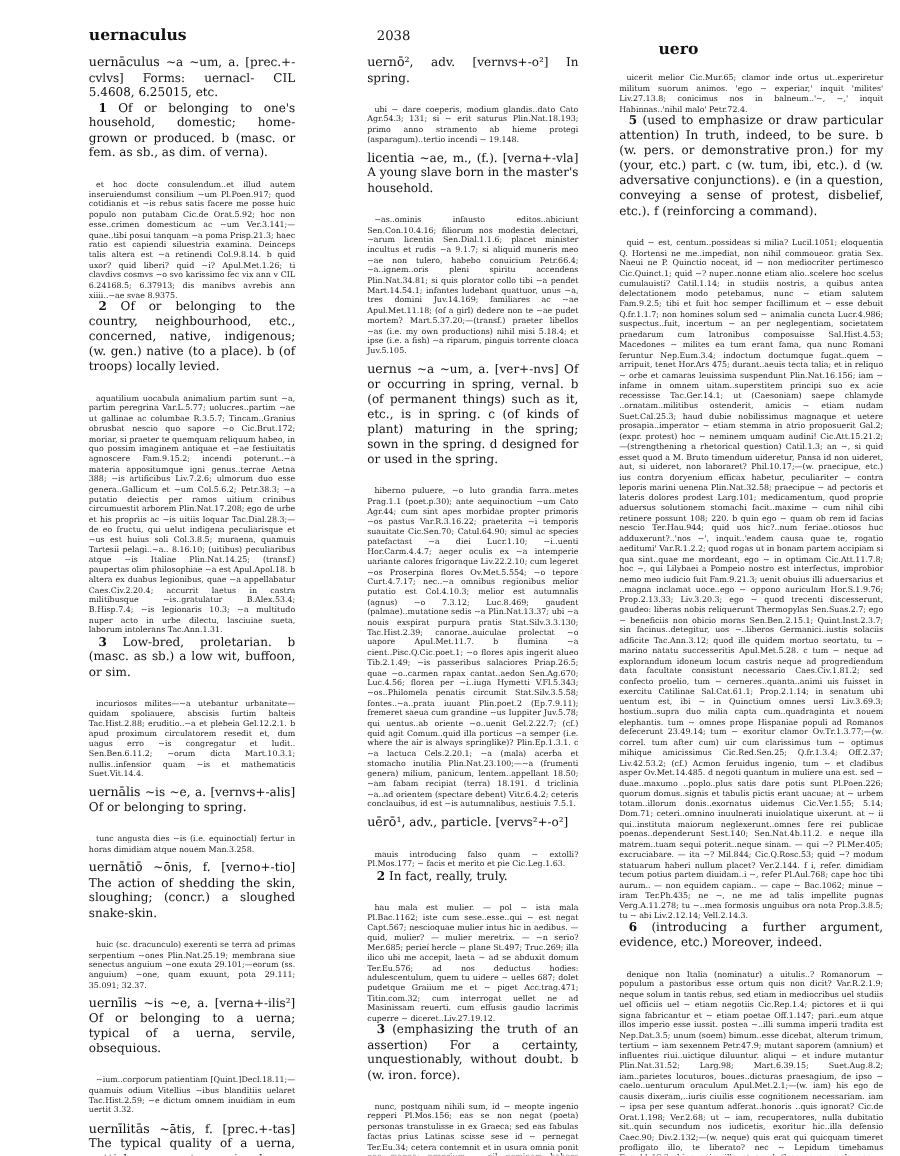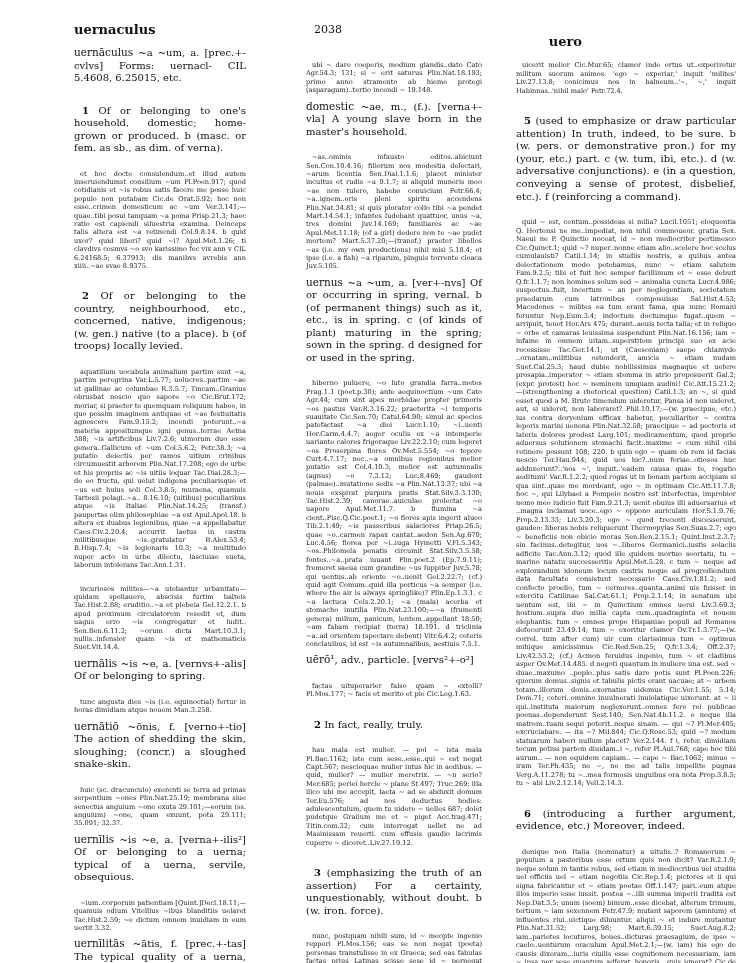--- a/index.html
+++ b/index.html
@@ -9,21 +9,21 @@
   .rh-left { position: absolute; left: 0; top: 0; font-weight: bold; font-size: 13px; }
   .rh-center { position: absolute; left: 50%; transform: translateX(-50%); top: 1px; font-size: 11px; }
   .rh-right { position: absolute; right: 0; top: 12px; font-weight: bold; font-size: 13px; }
   .col { position: absolute; top: 46px; width: 172px; }
   .col-1 { left: 74px; width: 172px; }
   .col-2 { left: 306px; width: 176px; }
   .col-3 { left: 516px; width: 220px; }
   .entry { margin-bottom: 5px; }
   .head-line { font-size: 10px; line-height: 12.5px; text-align: justify; }
   .hw { font-weight: normal; font-size: 10.5px; }
-  .sense { font-size: 10px; line-height: 12.5px; text-align: justify; text-indent: 8px; margin-top: 20px; }
+  .sense { font-size: 10px; line-height: 12.5px; text-align: justify; text-indent: 8px; margin-top: 0; }
   .sense .num { font-weight: bold; }
   .cite { font-size: 6.6px; line-height: 8.4px; text-align: justify; text-indent: 6px; margin-top: 15px; color: #1a1a1a; }
   .col-3 .cite { font-size: 6.6px; line-height: 8.5px; }
   .col-3 .sense { font-size: 10px; line-height: 12.6px; }
 </style>
 </head>
 <body>
 
 <div class="page">
   <div class="running-head">
@@ -32,20 +32,21 @@
     <span class="rh-right">uero</span>
   </div>
 
   <div class="col col-1">
       <div class="entry">
         <div class="head-line"><span class="hw">uernāculus</span><span> ~a ~um, a. [prec.+-cvlvs] Forms: uernacl- CIL 5.4608, 6.25015, etc.</span></div>
         <div class="sense"><span class="num">1</span><span> Of or belonging to one's household, domestic; home-grown or produced. b (masc. or fem. as sb., as dim. of verna).</span></div>
         <div class="cite">et hoc docte consulendum..et illud autem inseruiendumst consilium ~um Pl.Poen.917; quod cotidianis et ~is rebus satis facere me posse huic populo non putabam Cic.de Orat.5.92; hoc non esse..crimen domesticum ac ~um Ver.3.141;—quae..tibi posui tanquam ~a poma Prisp.21.3; haec ratio est capiendi siluestria examina. Deinceps talis altera est ~a retinendi Col.9.8.14.  b quid uxor? quid liberi? quid ~i? Apul.Met.1.26; ti clavdivs cosmvs ~o svo karissimo fec vix ann v CIL 6.24168.5; 6.37913; dis manibvs avrebis ann xiiii..~ae svae 8.9375.</div>
         <div class="sense"><span class="num">2</span><span> Of or belonging to the country, neighbourhood, etc., concerned, native, indigenous; (w. gen.) native (to a place). b (of troops) locally levied.</span></div>
         <div class="cite">aquatilium uocabula animalium partim sunt ~a, partim peregrina Var.L.5.77; uolucres..partim ~ae ut gallinae ac columbae R.3.5.7; Tincam..Granius obrusbat nescio quo sapore ~o Cic.Brut.172; moriar, si praeter te quemquam reliquum habeo, in quo possim imaginem antiquae et ~ae festiuitatis agnoscere Fam.9.15.2; incendi poterunt..~a materia appositumque igni genus..terrae Aetna 388; ~is artificibus Liv.7.2.6; ulmorum duo esse genera..Gallicum et ~um Col.5.6.2; Petr.38.3; ~a putatio deiectis per ramos uitium crinibus circumuestit arborem Plin.Nat.17.208; ego de urbe et his propriis ac ~is uitiis loquar Tac.Dial.28.3;—de eo fructu, qui uelut indigena peculiarisque et ~us est huius soli Col.3.8.5; muraena, quamuis Tartesii pelagi..~a.. 8.16.10; (uitibus) peculiaribus atque ~is Italiae Plin.Nat.14.25; (transf.) paupertas olim philosophiae ~a est Apul.Apol.18.  b altera ex duabus legionibus, quae ~a appellabatur Caes.Civ.2.20.4; accurrit laetus in castra militibusque ~is..gratulatur B.Alex.53.4; B.Hisp.7.4; ~is legionaris 10.3; ~a multitudo nuper acto in urbe dilectu, lasciuiae sueta, laborum intolerans Tac.Ann.1.31.</div>
+        <div class="sense"><span class="num">3</span><span> Low-bred, proletarian. b (masc. as sb.) a low wit, buffoon, or sim.</span></div>
         <div class="cite">incuriosos milites—~a utebantur urbanitate—quidam spoliauere, abscisis furtim balteis Tac.Hist.2.88; eruditio..~a et plebeia Gel.12.2.1.  b apud proximum circulatorem resedit et, dum uagus erro ~is congregatur et ludit.. Sen.Ben.6.11.2; ~orum dicta Mart.10.3.1; nullis..infensior quam ~is et mathematicis Suet.Vit.14.4.</div>
       </div>
       <div class="entry">
         <div class="head-line"><span class="hw">uernālis</span><span> ~is ~e, a. [vernvs+-alis] Of or belonging to spring.</span></div>
         <div class="cite">tunc angusta dies ~is (i.e. equinoctial) fertur in horas dimidiam atque nouem Man.3.258.</div>
       </div>
       <div class="entry">
         <div class="head-line"><span class="hw">uernātiō</span><span> ~ōnis, f. [verno+-tio] The action of shedding the skin, sloughing; (concr.) a sloughed snake-skin.</span></div>
         <div class="cite">huic (sc. dracunculo) exerenti se terra ad primas serpentium ~ones Plin.Nat.25.19; membrana siue senectus anguium ~one exuta 29.101;—eorum (ss. anguium) ~one, quam exuunt, pota 29.111; 35.091; 32.37.</div>
       </div>
@@ -53,33 +54,34 @@
         <div class="head-line"><span class="hw">uernīlis</span><span> ~is ~e, a. [verna+-ilis²] Of or belonging to a uerna; typical of a uerna, servile, obsequious.</span></div>
         <div class="cite">~ium..corporum patientiam [Quint.]Decl.18.11;—quamuis odium Vitellius ~ibus blanditiis uelaret Tac.Hist.2.59; ~e dictum omnem inuidiam in eum uertit 3.32.</div>
       </div>
       <div class="entry">
         <div class="head-line"><span class="hw">uernīlitās</span><span> ~ātis, f. [prec.+-tas] The typical quality of a uerna, pettishness, pertness, insolence, or sim.</span></div>
         <div class="cite">ingenium..medicum et sine ~ate Pl.Bac.1; interdum..enixe petimus id quod recusaremus si quis offerret. haec sine leuitas est sine ~as punienda est remittendi facilitate Sen.Ep.95.2; puerum subdolae ac fucatae ~atis Plin.Nat.34.79; nec seruili ~ate imbuatur (puer) Quint.Inst.1.11.2.</div>
       </div>
     </div>
   <div class="col col-2">
       <div class="entry">
+        <div class="head-line"><span class="hw">uernō²,</span><span> adv. [vernvs+-o²] In spring.</span></div>
         <div class="cite">ubi ~ dare coeperis, modium glandis..dato Cato Agr.54.3; 131; si ~ erit saturus Plin.Nat.18.193; primo anno stramento ab hieme protegi (asparagum)..tertio incendi ~ 19.148.</div>
       </div>
       <div class="entry">
-        <div class="head-line"><span class="hw">domestic</span><span> ~ae, m., (f.). [verna+-vla] A young slave born in the master's household.</span></div>
+        <div class="head-line"><span class="hw">licentia</span><span> ~ae, m., (f.). [verna+-vla] A young slave born in the master's household.</span></div>
         <div class="cite">~as..ominis infausto editos..abiciunt Sen.Con.10.4.16; filiorum nos modestia delectari, ~arum licentia Sen.Dial.1.1.6; placet minister incultus et rudis ~a 9.1.7; si aliquid muneris meo ~ae non tulero, habebo conuicium Petr.66.4; ~a..ignem..oris pleni spiritu accendens Plin.Nat.34.81; si quis plorator collo tibi ~a pendet Mart.14.54.1; infantes ludebant quattuor, unus ~a, tres domini Juv.14.169; familiares ac ~ae Apul.Met.11.18; (of a girl) dedere non te ~ae pudet mortem? Mart.5.37.20;—(transf.) praeter libellos ~as (i.e. my own productions) nihil misi 5.18.4; et ipse (i.e. a fish) ~a riparum, pinguis torrente cloaca Juv.5.105.</div>
       </div>
       <div class="entry">
         <div class="head-line"><span class="hw">uernus</span><span> ~a ~um, a. [ver+-nvs] Of or occurring in spring, vernal. b (of permanent things) such as it, etc., is in spring. c (of kinds of plant) maturing in the spring; sown in the spring. d designed for or used in the spring.</span></div>
         <div class="cite">hiberno puluere, ~o luto grandia farra..metes Prag.1.1 (poet.p.30); ante aequinoctium ~um Cato Agr.44; cum sint apes morbidae propter primoris ~os pastus Var.R.3.16.22; praeterita ~i temporis suauitate Cic.Sen.70; Catul.64.90; simul ac species patefactast ~a diei Lucr.1.10; ~i..uenti Hor.Carm.4.4.7; aeger oculis ex ~a intemperie uariante calores frigoraque Liv.22.2.10; cum legeret ~os Proserpina flores Ov.Met.5.554; ~o tepore Curt.4.7.17; nec..~a omnibus regionibus melior putatio est Col.4.10.3; melior est autumnalis (agnus) ~o 7.3.12; Luc.8.469; gaudent (palmae)..mutatione sedis ~a Plin.Nat.13.37; ubi ~a nouis exspirat purpura pratis Stat.Silv.3.3.130; Tac.Hist.2.39; canorae..auiculae prolectat ~o uapore Apul.Met.11.7.  b flumina ~a cient..Pisc.Q.Cic.poet.1; ~o flores apis ingerit alueo Tib.2.1.49; ~is passeribus salaciores Priap.26.5; quae ~o..carmen rapax cantat..aedon Sen.Ag.670; Luc.4.56; florea per ~i..iuga Hymetti V.Fl.5.343; ~os..Philomela penatis circumit Stat.Silv.3.5.58; fontes..~a..prata iuuant Plin.poet.2 (Ep.7.9.11); fremeret saeua cum grandine ~us Iuppiter Juv.5.78; qui uentus..ab oriente ~o..uenit Gel.2.22.7; (cf.) quid agit Comum..quid illa porticus ~a semper (i.e. where the air is always springlike)? Plin.Ep.1.3.1.  c ~a lactuca Cels.2.20.1; ~a (mala) acerba et stomacho inutilia Plin.Nat.23.100;—~a (frumenti genera) milium, panicum, lentem..appellant 18.50; ~am fabam recipiat (terra) 18.191.  d triclinia ~a..ad orientem (spectare debent) Vitr.6.4.2; ceteris conclauibus, id est ~is autumnalibus, aestiuis 7.5.1.</div>
       </div>
       <div class="entry">
         <div class="head-line"><span class="hw">uērō¹,</span><span> adv., particle. [vervs²+-o²]</span></div>
-        <div class="cite">factas uituperarier falso quam ~ extolli? Pl.Mos.177; ~ facis et merito et pie Cic.Leg.1.63.</div>
+        <div class="cite">mauis introducing falso quam ~ extolli? Pl.Mos.177; ~ facis et merito et pie Cic.Leg.1.63.</div>
         <div class="sense"><span class="num">2</span><span> In fact, really, truly.</span></div>
         <div class="cite">hau mala est mulier. — pol ~ ista mala Pl.Bac.1162; iste cum sese..esse..qui ~ est negat Capt.567; nescioquae mulier intus hic in aedibus. — quid, mulier? — mulier meretrix. — ~n serio? Mer.685; perieí hercle ~ plane St.497; Truc.269; illa ilico ubi me accepit, laeta ~ ad se abduxit domum Ter.Eu.576; ad nos deductus hodies: adulescentulum, quem tu uidere ~ uelles 687; dolet pudetque Graiium me et ~ piget Acc.trag.471; Titin.com.32; cum interrogat uellet ne ad Masinissam reuerti. cum effusis gaudio lacrimis cuperre ~ diceret..Liv.27.19.12.</div>
         <div class="sense"><span class="num">3</span><span> (emphasizing the truth of an assertion) For a certainty, unquestionably, without doubt. b (w. iron. force).</span></div>
         <div class="cite">nunc, postquam nihili sum, id ~ meopte ingenio repperi Pl.Mos.156; eas se non negat (poeta) personas transtulisse in ex Graeca; sed eas fabulas factas prius Latinas scisse sese id ~ pernegat Ter.Eu.34; cetera contemnit et in usura omnia ponit non magna: proprium ~ nil neminem habere Lucil.551; hoc ~ regnum est et ferri nullo pacto potest Cic.Att.2.12.1; ille ~ nimis etiam obscurus Euphorion. at non Homerus Div.2.133; magnifica ~ uox et magno uiro..digna Off.3.1; de Domitio et Apuleio quid attinet me scribere..? Apuleium ~ tu tua auctoritate sustinere debes; sed Apuleius in sua epistula celebrabitur Brut.ad Brut.1.7.2; imperatum est..ut in senatu (litterae) recitarentur; ut ~ ex litteris ad senatum referretur, impetrari non potuit Caes.Civ.1.1.1; mirifice ~ hoc facit cataplasma Larg.159; Quint.Inst.5.12.5; Tac.Ag.42.4;—(iron.) multum ~ haec iis iura profuerunt..! Cic.Ver.5.124.  b bonus est hic uir — hic uir sit bonus?..est ~ huic credundum Ter.An.915; magnum ~! quasi pisces non galli cecinerint Cic.Div.2.56; faba..Pythagorei..abstinere (iubent), quasi ~ eo cibo mens non uenter infletur 2.119; egregiam ~ laudem..refertis Verg.A.4.93; bonis ~ militibus cariturus sum, pelicum suarum concubinis Curt.10.2.27; felix ~ ego, quae in ipso aetatis meae flore uocabor auia Apul.Met.6.9.</div>
       </div>
     </div>
   <div class="col col-3">
       <div class="entry">
         <div class="cite">uicerit melior Cic.Mur.65; clamor inde ortus ut..experiretur militum suorum animos. 'ego ~ experiar,' inquit 'milites' Liv.27.13.8; conicimus nos in balneum..'~, ~,' inquit Habinnas..'nihil malo' Petr.72.4.</div>
         <div class="sense"><span class="num">5</span><span> (used to emphasize or draw particular attention) In truth, indeed, to be sure. b (w. pers. or demonstrative pron.) for my (your, etc.) part. c (w. tum, ibi, etc.). d (w. adversative conjunctions). e (in a question, conveying a sense of protest, disbelief, etc.). f (reinforcing a command).</span></div>

